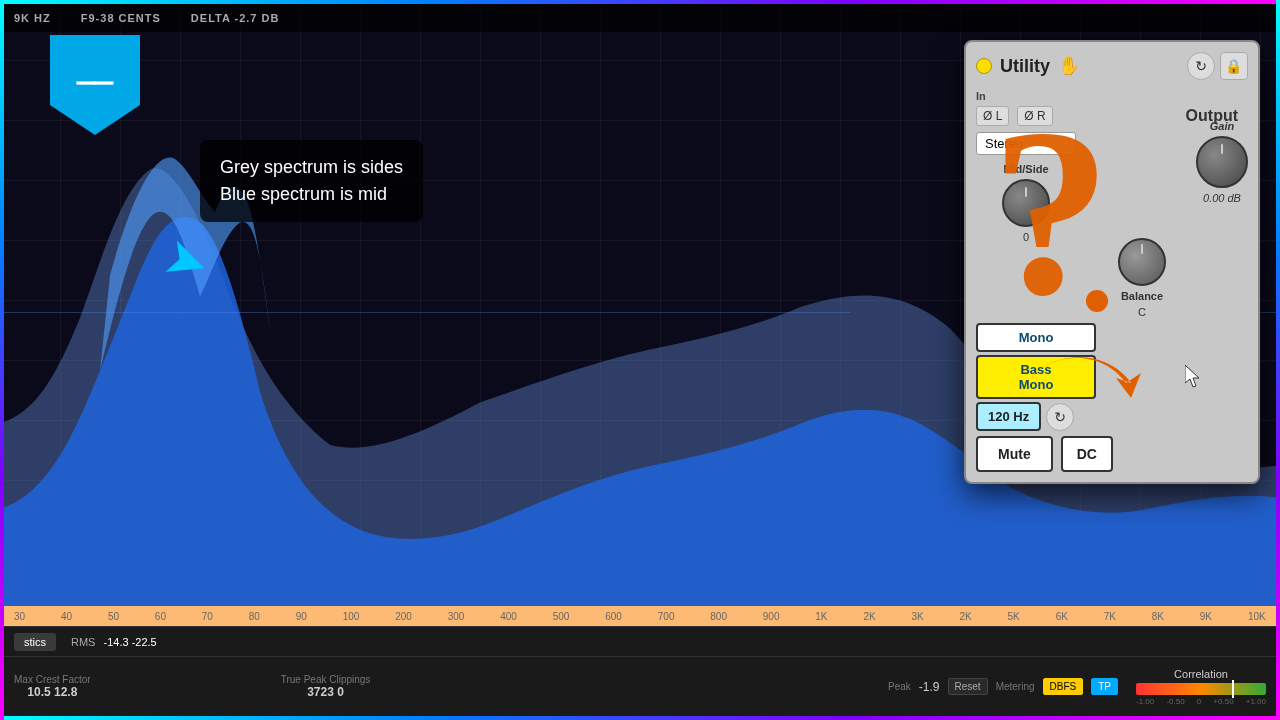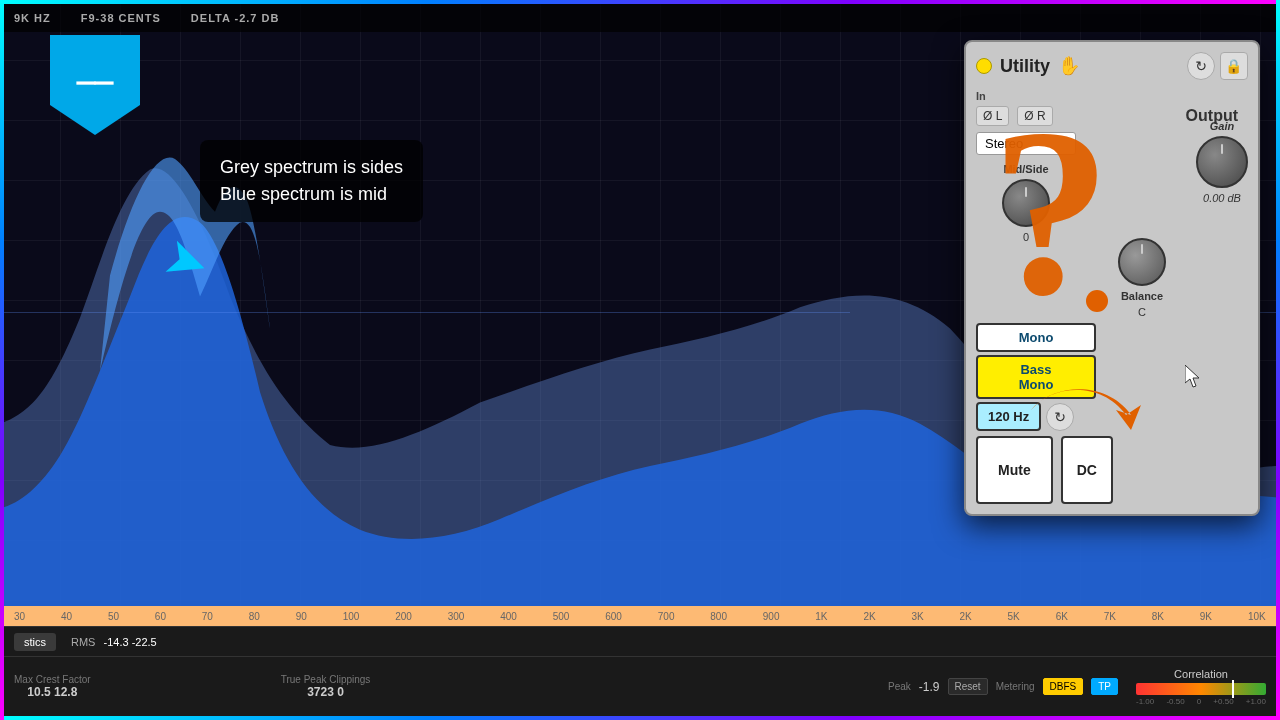--- a/index.html
+++ b/index.html
@@ -463,21 +463,21 @@
       font-size: 14px;
       font-weight: bold;
       cursor: pointer;
       color: #222;
     }
 
     .dc-btn {
       background: white;
       border: 2px solid #333;
       border-radius: 4px;
-      padding: 24px 14px;
+      padding: 8px 14px;
       font-size: 14px;
       font-weight: bold;
       cursor: pointer;
       color: #222;
     }
 
     
     .cursor {
       position: absolute;
       right: 80px;

